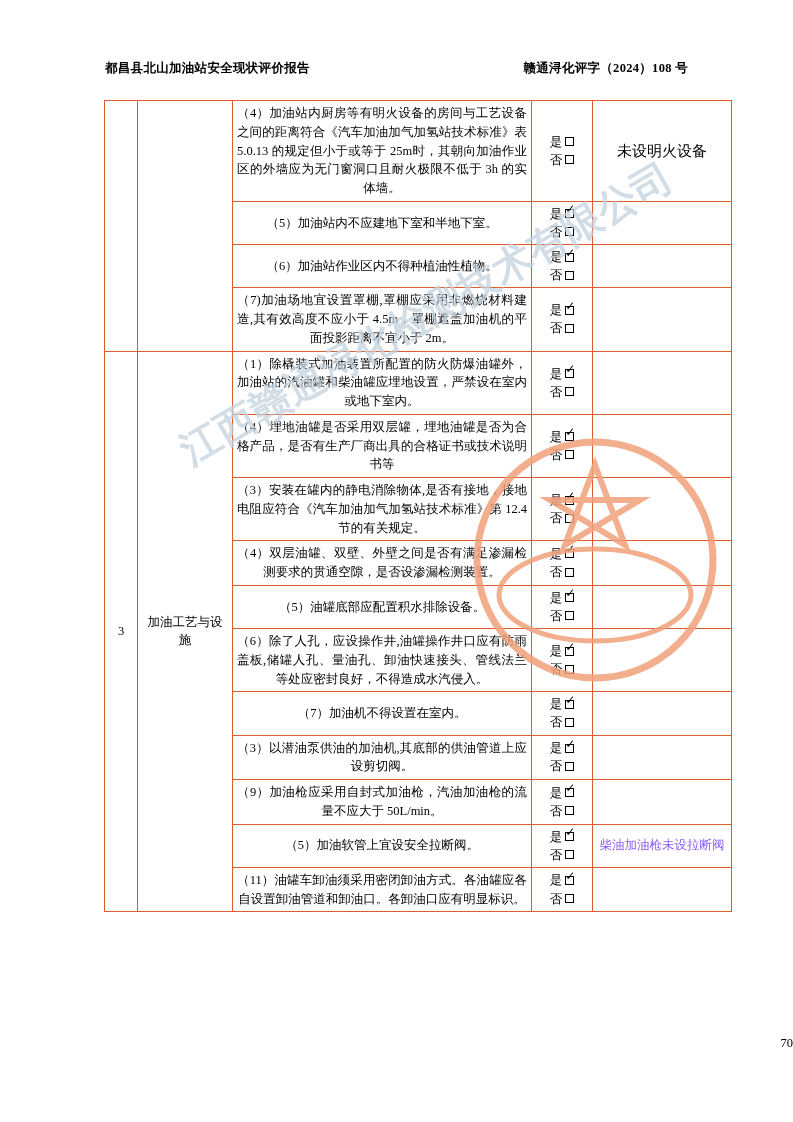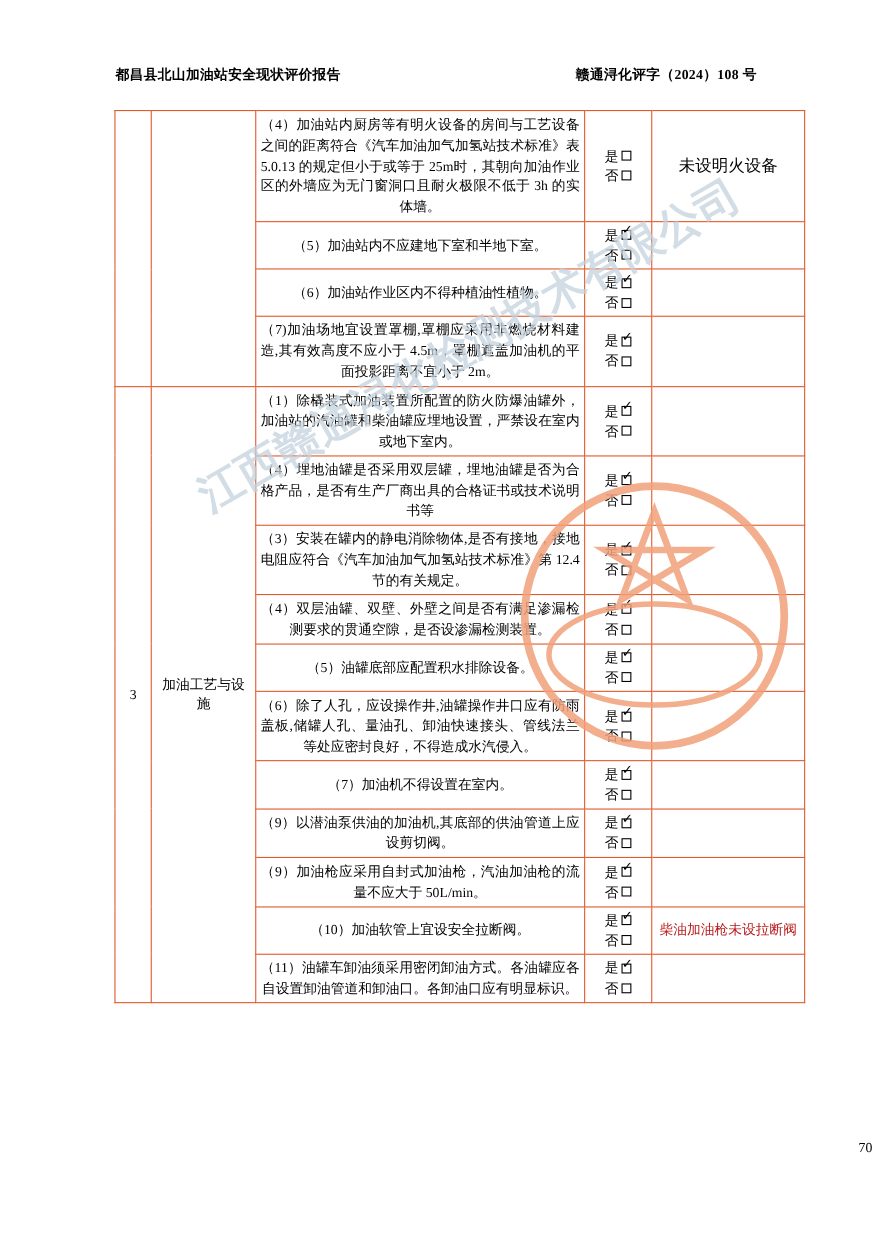--- a/index.html
+++ b/index.html
@@ -104,21 +104,21 @@
   }
   .box.checked::after {
     content: "✓";
     position: absolute;
     left: -1px;
     top: -7px;
     font-size: 12px;
     line-height: 12px;
     font-family: "DejaVu Sans", sans-serif;
   }
-  .note-red { color: #b91c1c; font-size: 12.5px; }
+  .note-red { color: #8b5cf6; font-size: 12.5px; }
   .note-black { font-size: 15px; }
 
   .pagenum {
     position: absolute;
     top: 1036px;
     left: 0;
     width: 793px;
     text-align: right;
     font-size: 12.5px;
   }
@@ -329,21 +329,21 @@
               <span>否</span>
               <span class="box"></span>
             </div>
           </td>
           <td class="c-note">
             <span class="note-black"></span>
           </td>
         </tr>
 
         <tr>
-          <td class="c-item item-just">（9）以潜油泵供油的加油机,其底部的供油管道上应设剪切阀。</td>
+          <td class="c-item item-just">（3）以潜油泵供油的加油机,其底部的供油管道上应设剪切阀。</td>
           <td class="c-chk">
             <div class="chk-line">
               <span>是</span>
               <span class="box checked"></span>
             </div>
             <div class="chk-line">
               <span>否</span>
               <span class="box"></span>
             </div>
           </td>
@@ -363,21 +363,21 @@
               <span>否</span>
               <span class="box"></span>
             </div>
           </td>
           <td class="c-note">
             <span class="note-black"></span>
           </td>
         </tr>
 
         <tr>
-          <td class="c-item item-center">（10）加油软管上宜设安全拉断阀。</td>
+          <td class="c-item item-center">（5）加油软管上宜设安全拉断阀。</td>
           <td class="c-chk">
             <div class="chk-line">
               <span>是</span>
               <span class="box checked"></span>
             </div>
             <div class="chk-line">
               <span>否</span>
               <span class="box"></span>
             </div>
           </td>

